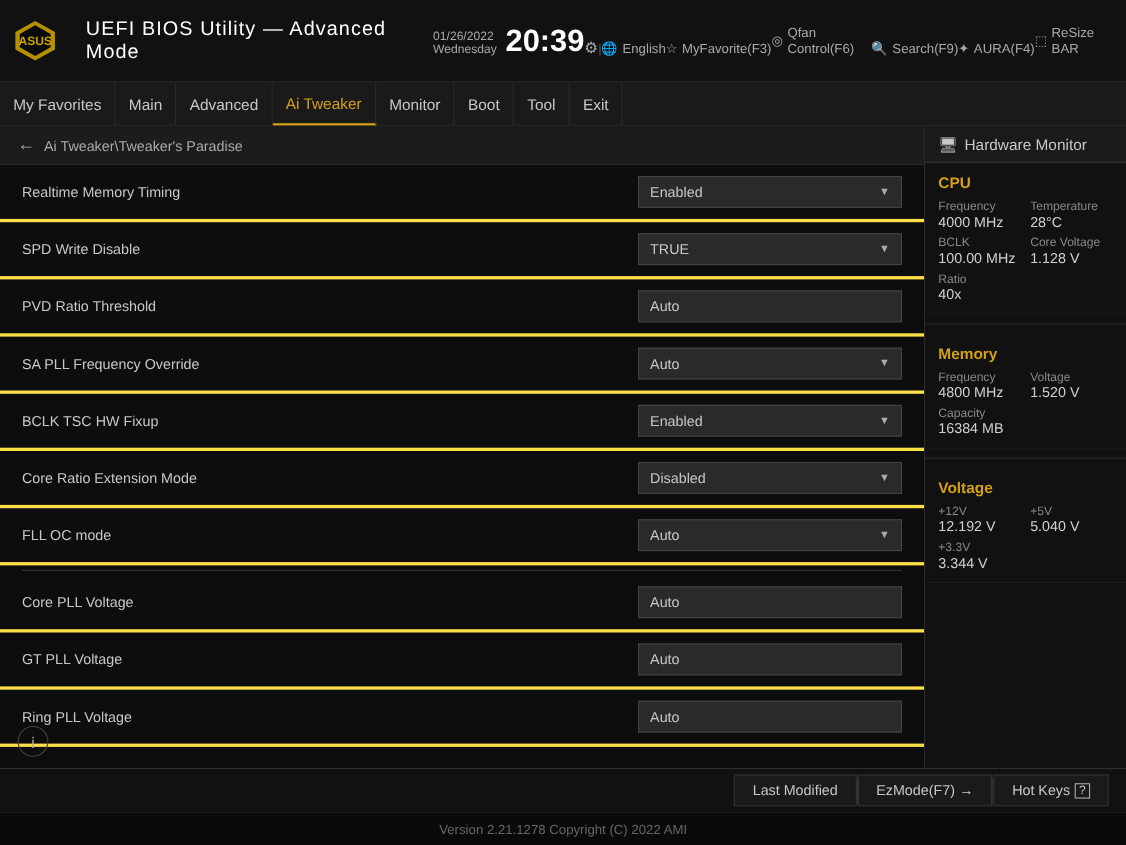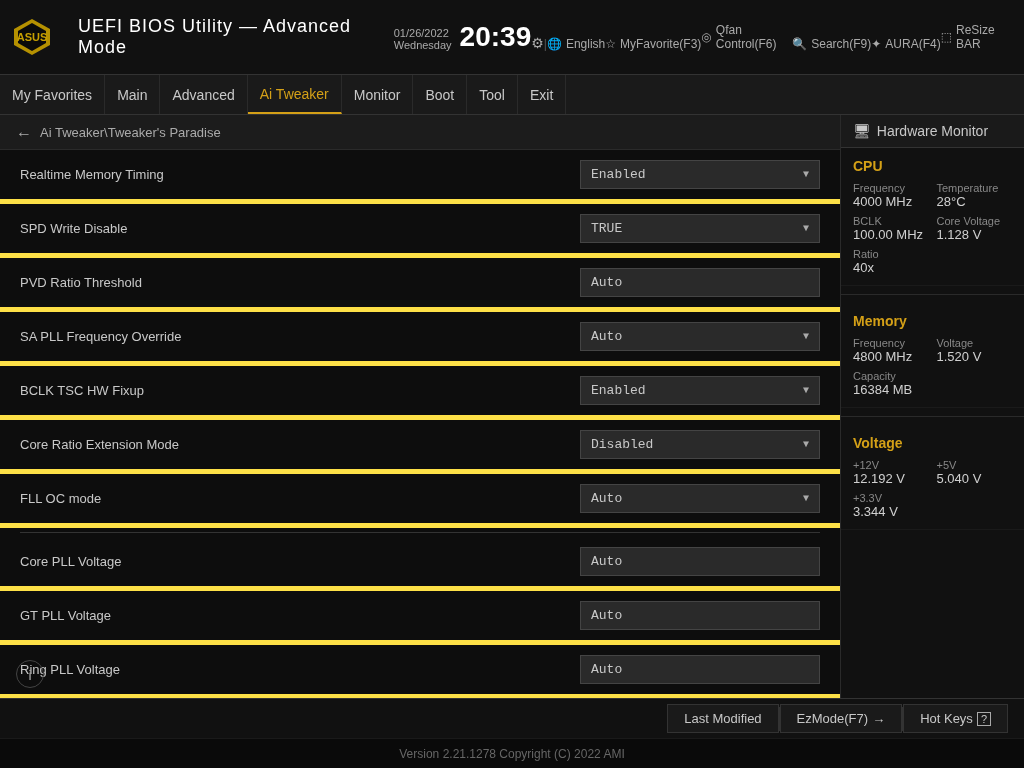--- a/index.html
+++ b/index.html
@@ -124,31 +124,30 @@
       cursor: pointer;
     }
 
     .settings-list {
       padding: 0;
     }
     .setting-row {
       display: flex;
       align-items: center;
       padding: 10px 20px;
-      border-bottom: 5px solid #fde047;
+      border-bottom: 3px solid #fde047;
       min-height: 44px;
     }
     .setting-label {
       flex: 1;
       color: #c8c8c8;
       font-size: 13px;
     }
     .setting-control {
       width: 240px;
-      font-family: Liberation Mono, monospace;
     }
     .setting-divider {
       border: none;
       border-top: 1px solid #333;
       margin: 4px 20px;
     }
 
     .dropdown-control {
       width: 240px;
       background: #2a2a2a;

